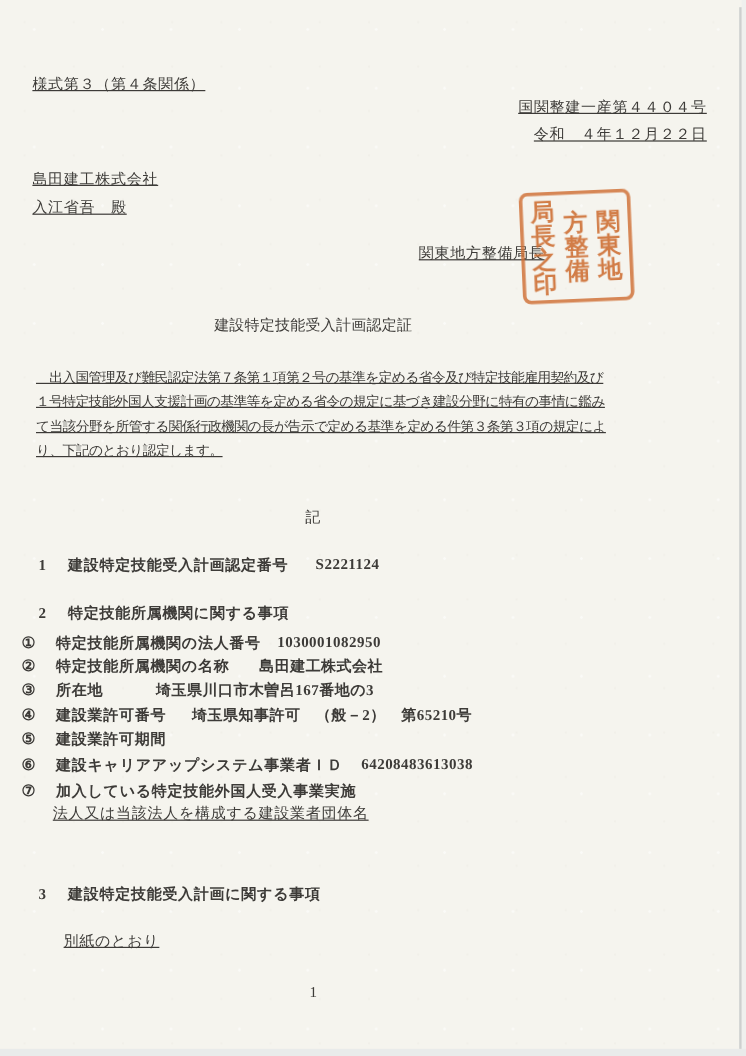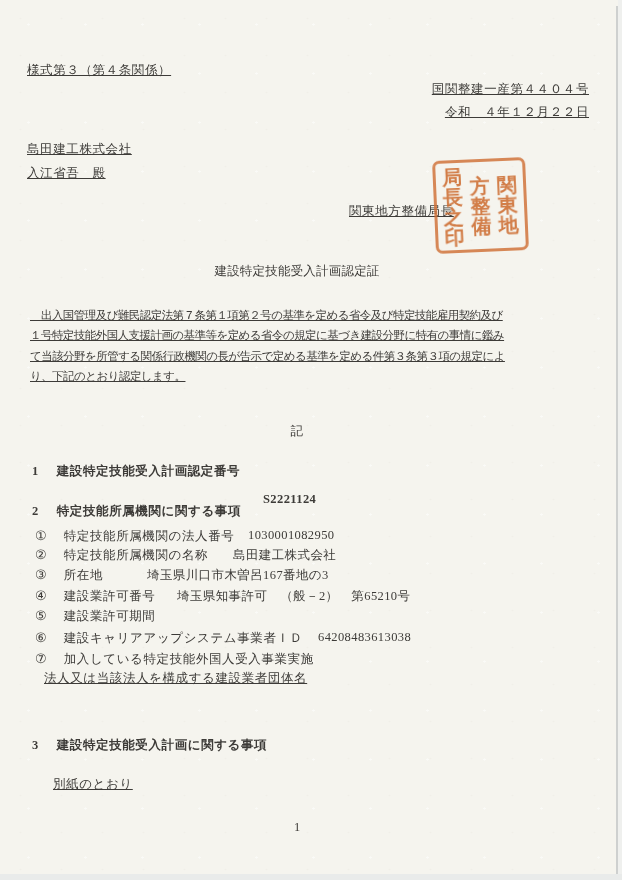--- a/index.html
+++ b/index.html
@@ -12,28 +12,28 @@
       radial-gradient(rgba(255,255,255,0.55) 1px, transparent 1.4px);
     background-size:41px 37px, 57px 49px;
     overflow:hidden;
     font-family:"Liberation Serif","DejaVu Serif",serif;
     color:#3d3b38;
     font-size:12.5px;
     letter-spacing:0.6px;
   }
   .abs{position:absolute;white-space:nowrap;text-decoration:underline;}
   .right-align{text-align:right;}
-  .centerband{position:absolute;left:0;width:522px;text-align:center;padding-left:36px;}
+  .centerband{position:absolute;left:0;width:522px;text-align:center;}
   
   .para-line{white-space:nowrap;font-size:11.5px;letter-spacing:-0.55px;line-height:20.4px;height:20.4px;}
   
   .sec-row{position:absolute;left:32px;width:580px;height:18px;white-space:nowrap;font-weight:bold;}
   .sec-no{display:inline-block;width:21px;}
-  .sec-val{position:absolute;top:0;letter-spacing:0.4px;margin-top:29px;}
-  .item-row{position:absolute;left:35px;width:580px;height:18px;white-space:nowrap;}
+  .sec-val{position:absolute;top:0;letter-spacing:0.4px;}
+  .item-row{position:absolute;left:18px;width:580px;height:18px;white-space:nowrap;font-weight:bold;}
   .inum{display:inline-block;width:25px;font-size:13px;}
   .ival{position:absolute;top:0;letter-spacing:0.4px;}
   
   .seal{
     position:absolute;left:434px;top:159px;width:93px;height:93px;
     border:3px solid rgba(207,111,53,0.82);
     border-radius:7px;
     transform:rotate(-2.5deg);
     filter:blur(0.35px);
     box-sizing:border-box;

